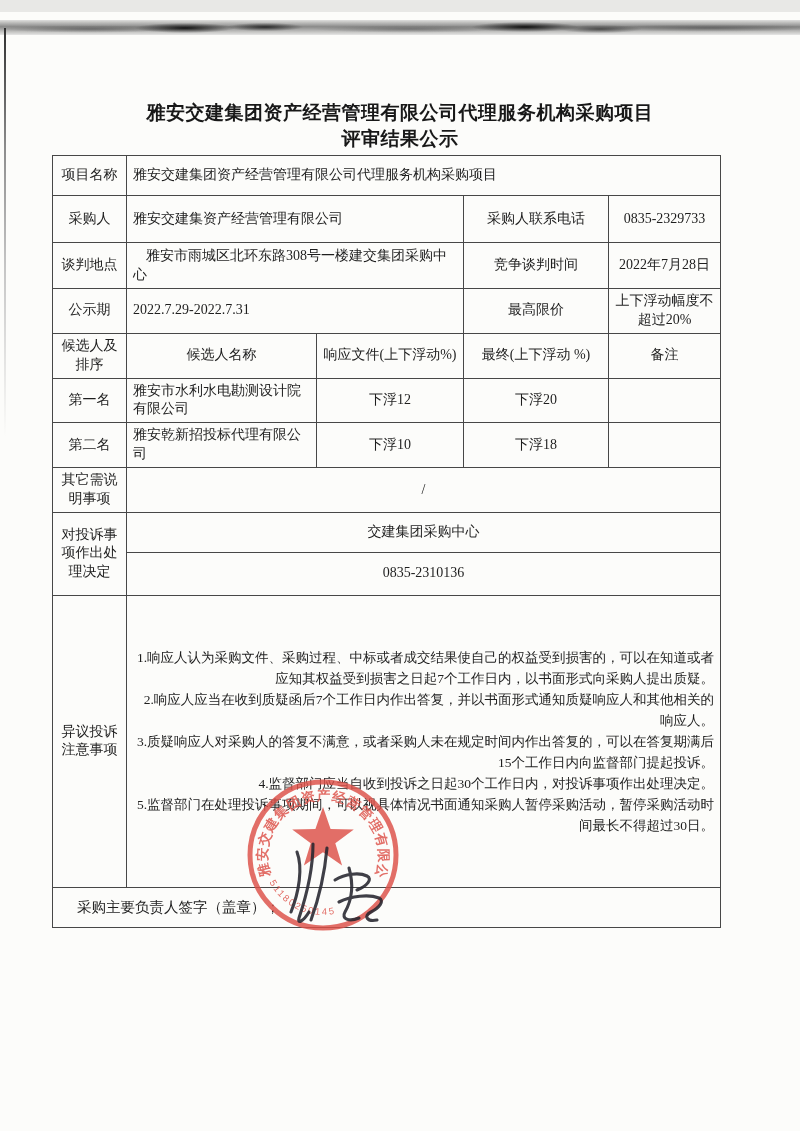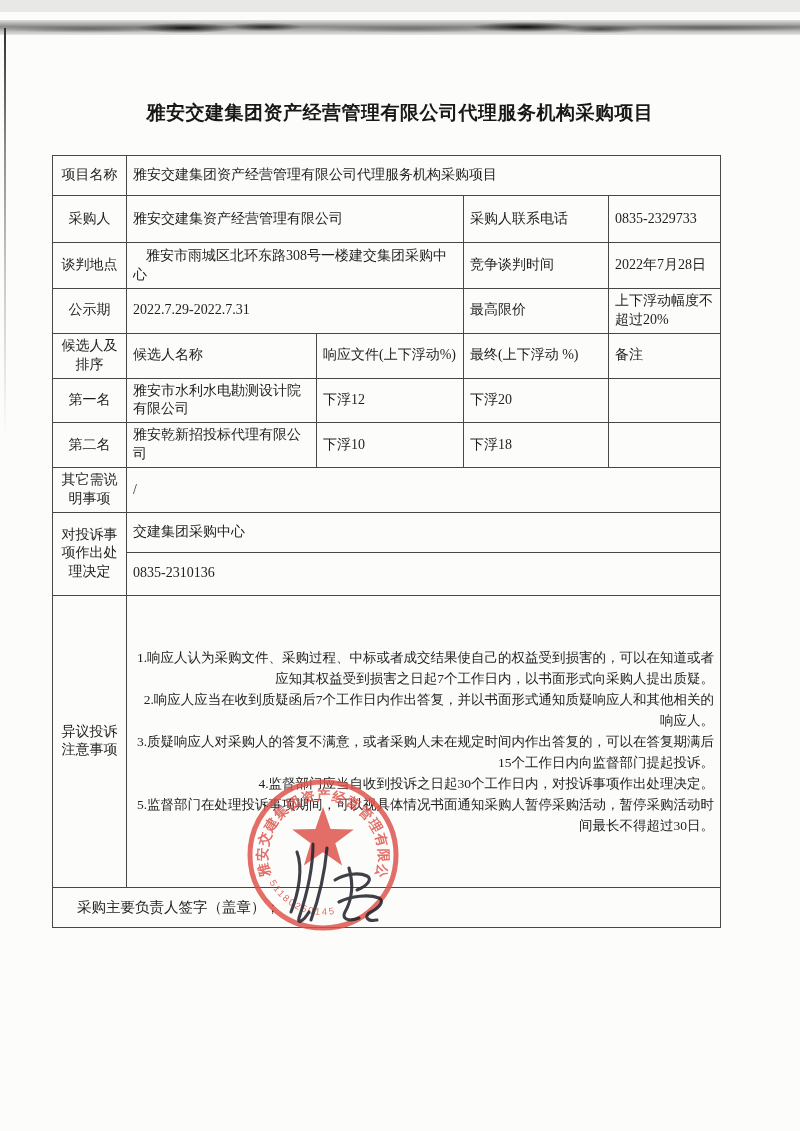--- a/index.html
+++ b/index.html
@@ -36,40 +36,41 @@
     font-weight:bold; font-size:19px; line-height:26px; letter-spacing:.5px; color:#181818;
   }
   
   .table-wrap { position:absolute; left:52px; top:143px; }
   table { border-collapse:collapse; table-layout:fixed; width:668px; }
   td {
     border:1px solid #474747; font-size:14px; color:#1e1e1e;
     padding:3px 6px; vertical-align:middle; word-break:break-all; line-height:1.35;
   }
   td.lbl { text-align:center; padding:3px 4px; }
-  td.ctr { }
+  td.ctr { text-align:center; }
   td.val { text-align:left; }
   .indent { text-indent:13px; }
   .objection-text { font-size:13.5px; line-height:1.56; text-align:right; }
   .objection-text div { margin:0; }
   
   .seal { position:absolute; left:242px; top:762px; width:162px; height:162px; pointer-events:none; }
   .signature { position:absolute; left:283px; top:822px; width:110px; height:95px; pointer-events:none; }
 </style>
 </head>
 <body>
 
 <div class="page">
 
   <div class="scan-band"></div>
   <div class="edge-left"></div>
   <div class="edge-bottom"></div>
 
   <div class="doc-title">
     <div>雅安交建集团资产经营管理有限公司代理服务机构采购项目</div>
+    <div>评审结果公示</div>
   </div>
 
   <div class="table-wrap">
     <table>
       <colgroup>
         <col style="width:74px">
           <col style="width:190px">
           <col style="width:147px">
         <col style="width:145px">
           <col style="width:112px">

